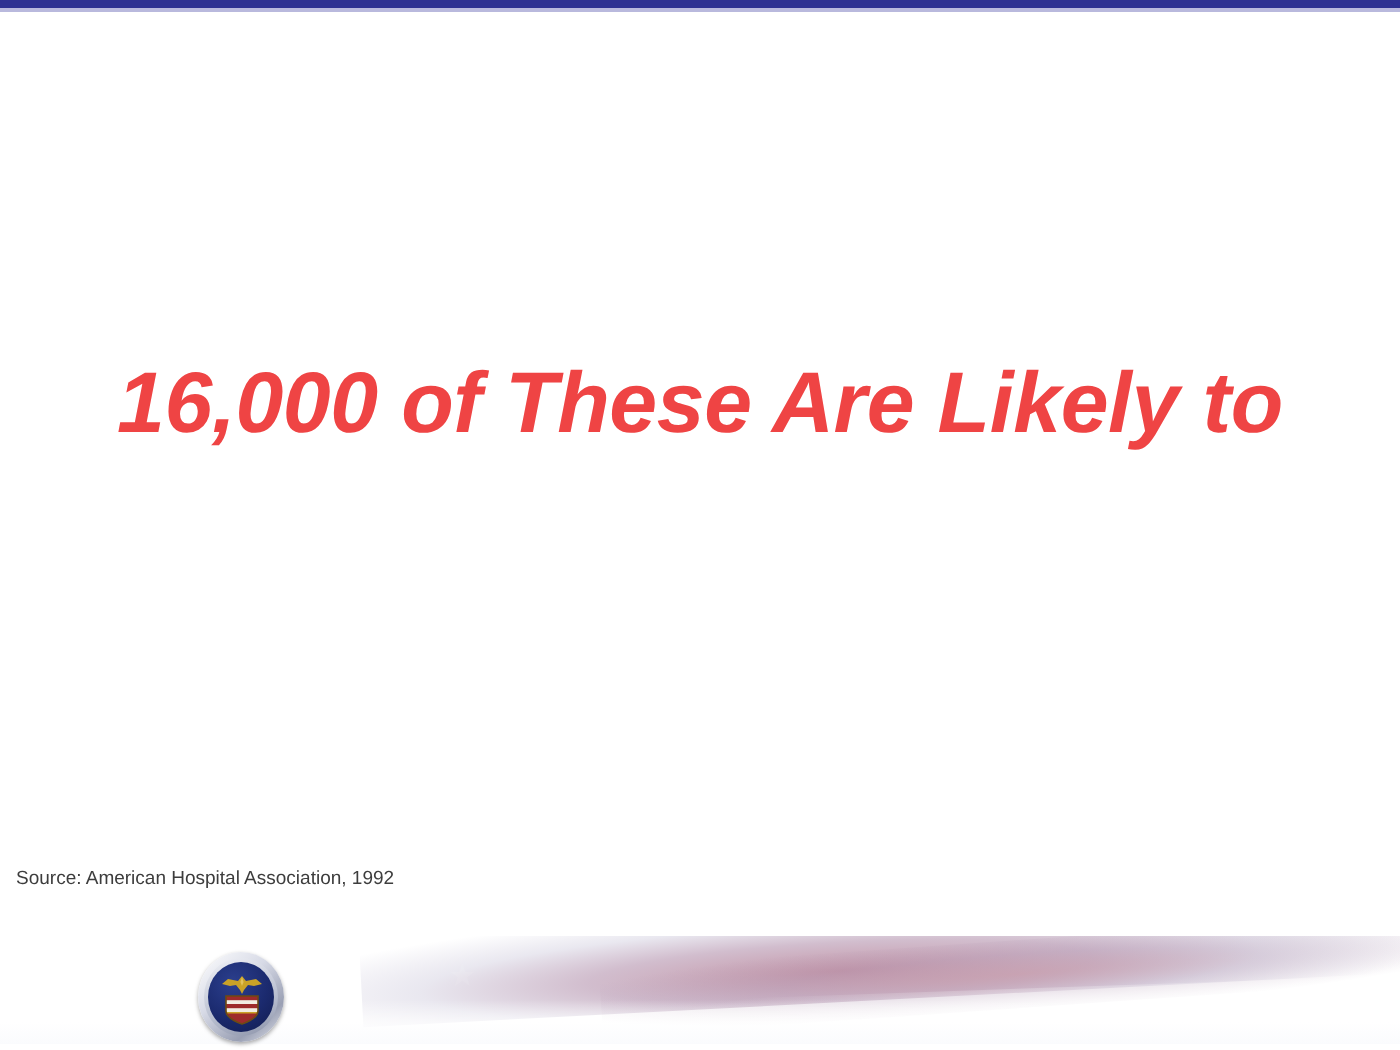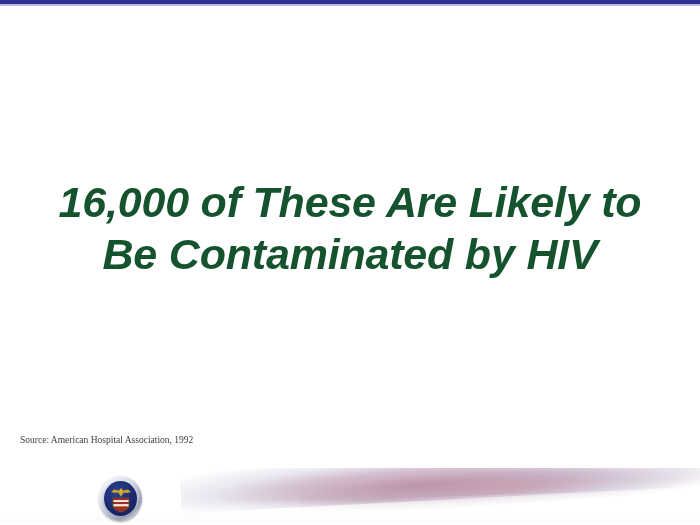--- a/index.html
+++ b/index.html
@@ -47,35 +47,34 @@
     text-align: center;
   }
   .title-line {
     display: block;
     font-family: "Liberation Sans", sans-serif;
     font-weight: bold;
     font-style: italic;
     font-size: 43px;
     line-height: 52px;
     letter-spacing: -0.2px;
-    color: #14532d;
+    color: #ef4444;
     white-space: nowrap;
   }
 
   
   .source-note {
     position: absolute;
     left: 8px;
     top: 434px;
-    font-family: Liberation Serif, serif;
+    font-family: Liberation Sans, sans-serif;
     font-size: 9.5px;
     line-height: 12px;
     color: #3d3d3d;
     white-space: nowrap;
-    margin-left: 12px;
   }
 
   
   .footer-banner {
     position: absolute;
     left: 0;
     top: 468px;
     width: 700px;
     height: 54px;
     overflow: hidden;
@@ -238,21 +237,20 @@
 </head>
 <body>
 
 <div class="slide">
 
   <div class="top-rule"></div>
   <div class="top-rule-soft"></div>
 
   <div class="title-block">
     <span class="title-line">16,000 of These Are Likely to</span>
-    <span class="title-line">Be Contaminated by HIV</span>
   </div>
 
   <div class="source-note">Source: American Hospital Association, 1992</div>
 
   <div class="footer-banner">
     <div class="banner-base"></div>
     <div class="wave-mauve"></div>
     <div class="wave-mauve2"></div>
     <div class="wave-light"></div>
 

